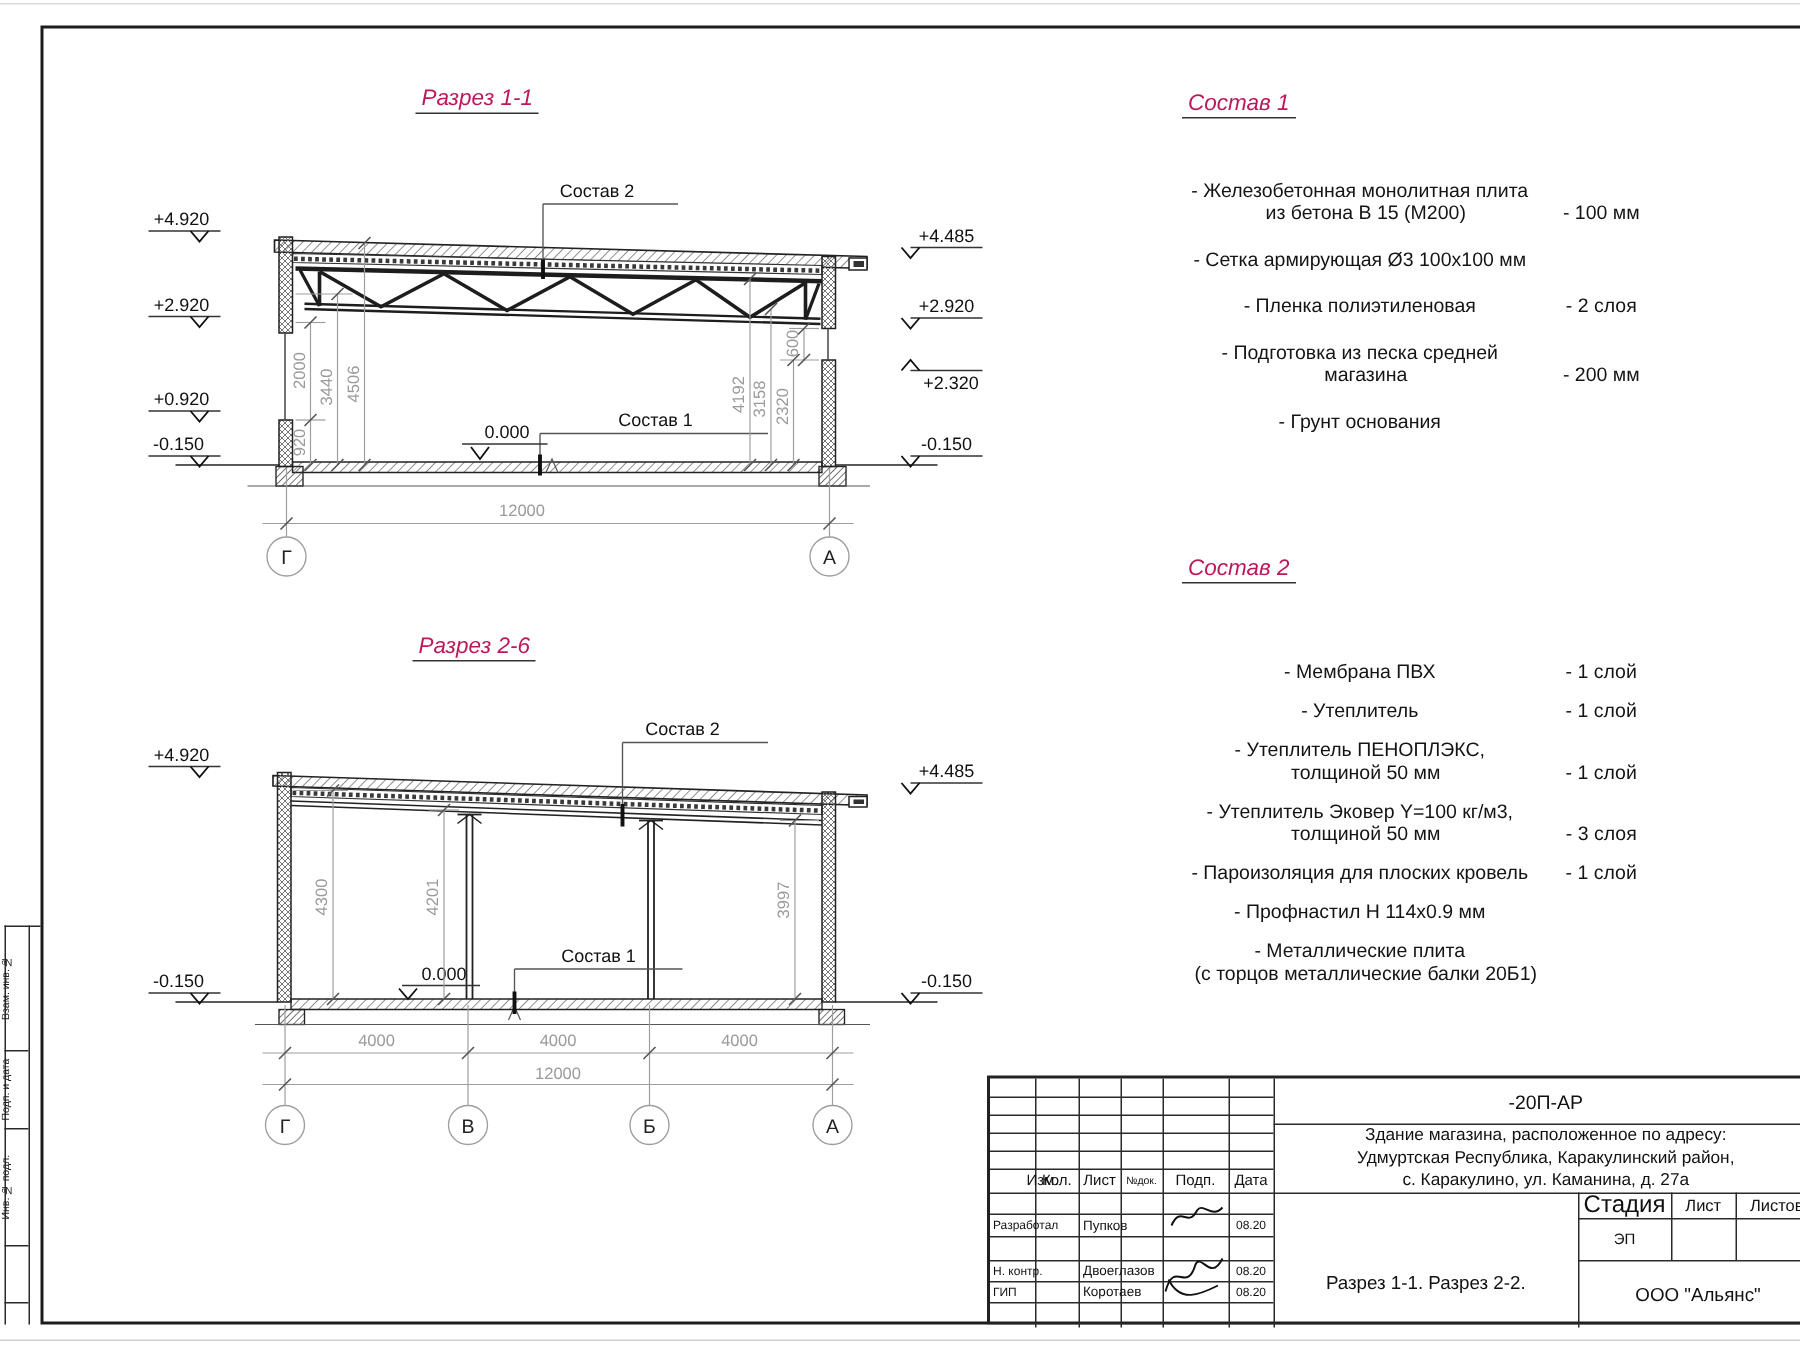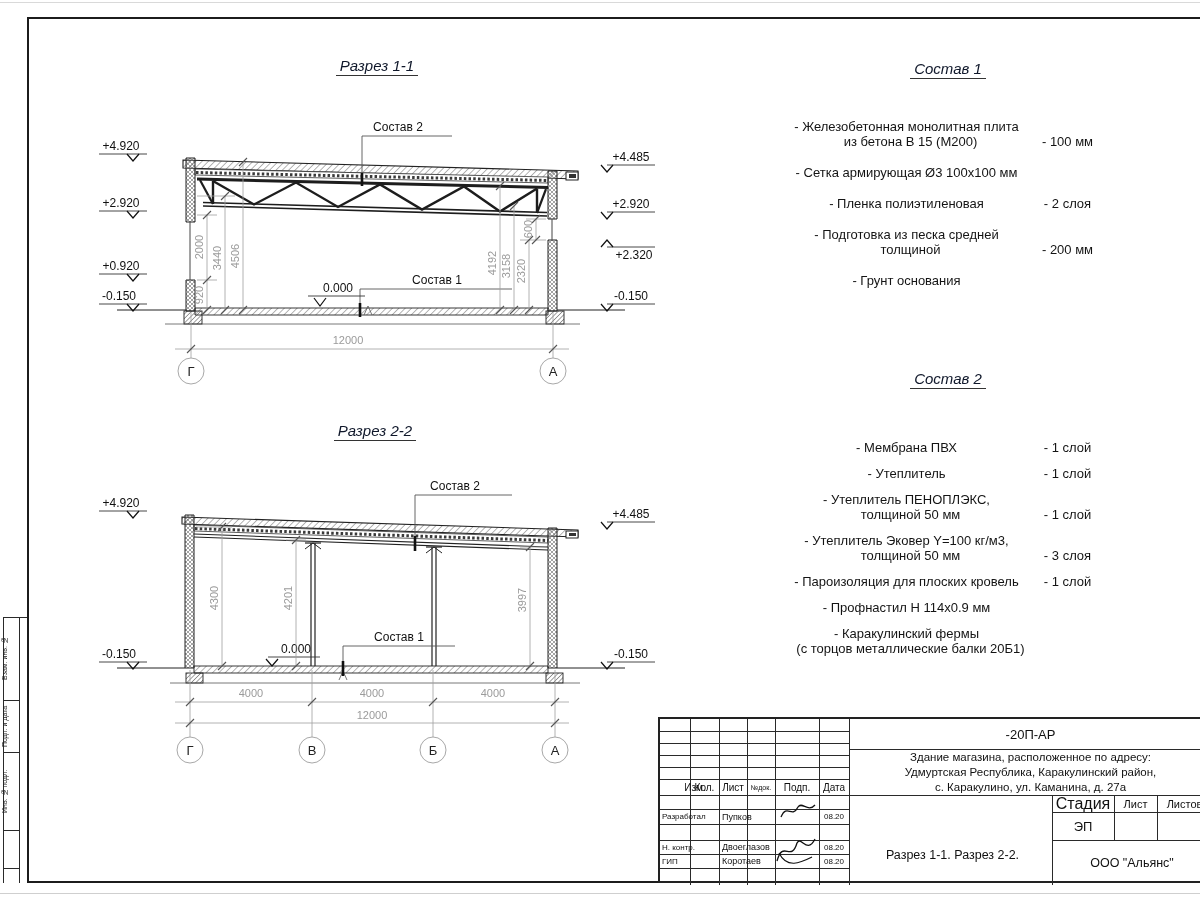--- a/index.html
+++ b/index.html
@@ -1,20 +1,20 @@
 <!DOCTYPE html>
 <html><head>
 <meta charset="utf-8">
 <style>
   html,body{margin:0;padding:0;width:1200px;height:900px;overflow:hidden;background:#fff;
     font-family:"Liberation Sans","DejaVu Sans",sans-serif;color:#111;}
   .abs{position:absolute;}
   .frame{position:absolute;left:27px;top:17px;width:1177px;height:866px;border:2px solid #1c1c1c;box-sizing:border-box;}
   .edge{position:absolute;left:0;width:1200px;height:1px;background:#d9d9d9;}
-  .sec-title{position:absolute;text-align:center;font-size:15px;font-style:italic;color:#0f172a;}
+  .sec-title{position:absolute;text-align:left;font-size:15px;font-style:italic;color:#be185d;}
   .sec-title span{display:inline-block;border-bottom:1px solid #333;padding:0 4px 1px 4px;}
   .list{position:absolute;width:322px;font-size:13px;line-height:15px;color:#141414;}
   .item{display:flex;align-items:flex-end;margin-bottom:16px;text-align:center;}
   .list2 .item{margin-bottom:11px;}
   .item .nm{width:237px;}
   .item .nm .l2{display:block;padding-left:8px;}
   .item .val{flex:1;white-space:nowrap;}
   
   .tb{position:absolute;left:658px;top:717px;width:552px;height:166px;border:2px solid #222;box-sizing:border-box;background:#fff;}
   .hl{position:absolute;background:#2a2a2a;height:1px;}
@@ -290,39 +290,39 @@
     <circle cx="433" cy="750" r="13" fill="none" stroke="#9e9e9e" stroke-width="0.9"></circle>
     <circle cx="555" cy="750" r="13" fill="none" stroke="#9e9e9e" stroke-width="0.9"></circle>
     <text x="190" y="755" text-anchor="middle" class="glet">Г</text>
     <text x="312" y="755" text-anchor="middle" class="glet">В</text>
     <text x="433" y="755" text-anchor="middle" class="glet">Б</text>
     <text x="555" y="755" text-anchor="middle" class="glet">А</text>
   </g>
 </svg>
 
 <div class="sec-title" style="left:277px;top:57px;width:200px;"><span>Разрез 1-1</span></div>
-<div class="sec-title" style="left:275px;top:422px;width:200px;"><span>Разрез 2-2</span></div>
+<div class="sec-title" style="left:275px;top:422px;width:200px;"><span>Разрез 2-6</span></div>
 <div class="sec-title" style="left:788px;top:60px;width:320px;"><span>Состав 1</span></div>
 <div class="sec-title" style="left:788px;top:370px;width:320px;"><span>Состав 2</span></div>
 
 <div class="list" style="left:788px;top:119px;">
   <div class="item">
     <div class="nm"><span>- Железобетонная  монолитная плита</span><span class="l2">из бетона В 15 (М200)</span></div>
     <div class="val">- 100 мм</div>
   </div>
   <div class="item">
     <div class="nm"><span>- Сетка армирующая Ø3 100x100 мм</span></div>
     <div class="val"></div>
   </div>
   <div class="item">
     <div class="nm"><span>- Пленка полиэтиленовая</span></div>
     <div class="val">-  2 слоя</div>
   </div>
   <div class="item">
-    <div class="nm"><span>- Подготовка из песка средней</span><span class="l2">толщиной</span></div>
+    <div class="nm"><span>- Подготовка из песка средней</span><span class="l2">магазина</span></div>
     <div class="val">- 200 мм</div>
   </div>
   <div class="item">
     <div class="nm"><span>- Грунт основания</span></div>
     <div class="val"></div>
   </div>
 </div>
 
 <div class="list list2" style="left:788px;top:440px;">
   <div class="item">
@@ -343,21 +343,21 @@
   </div>
   <div class="item">
     <div class="nm"><span>- Пароизоляция для плоских кровель</span></div>
     <div class="val">- 1 слой</div>
   </div>
   <div class="item">
     <div class="nm"><span>- Профнастил Н 114x0.9 мм</span></div>
     <div class="val"></div>
   </div>
   <div class="item">
-    <div class="nm"><span>- Каракулинский фермы</span><span class="l2">(с торцов металлические балки 20Б1)</span></div>
+    <div class="nm"><span>- Металлические плита</span><span class="l2">(с торцов металлические балки 20Б1)</span></div>
     <div class="val"></div>
   </div>
 </div>
 
 <div class="tb">
 
   <div class="vl" style="left:30px;top:0;height:166px;"></div>
   <div class="vl" style="left:59px;top:0;height:166px;"></div>
   <div class="vl" style="left:87px;top:0;height:166px;"></div>
   <div class="vl" style="left:115px;top:0;height:166px;"></div>
@@ -409,22 +409,22 @@
 
   <div class="c" style="left:189px;top:0;width:363px;height:30px;font-size:13px;">-20П-АР</div>
   <div class="abs" style="left:192px;top:31px;width:357px;text-align:center;font-size:11.5px;line-height:15px;">
     <div>Здание магазина, расположенное по адресу:</div>
     <div>Удмуртская Республика, Каракулинский район,</div>
     <div>с. Каракулино, ул. Каманина, д. 27а</div>
   </div>
   <div class="c" style="left:392px;top:76px;width:62px;height:17px;font-size:16px;">Стадия</div>
   <div class="c" style="left:454px;top:76px;width:43px;height:17px;font-size:11px;">Лист</div>
   <div class="c" style="left:497px;top:76px;width:55px;height:17px;font-size:11px;">Листов</div>
-  <div class="c" style="left:392px;top:93px;width:62px;height:28px;font-size:13px;">ЭП</div>
-  <div class="c" style="left:175px;top:126px;width:203px;height:20px;font-size:12.5px;padding-left:16px;">Разрез 1-1. Разрез 2-2.</div>
+  <div class="c" style="left:392px;top:93px;width:62px;height:28px;font-size:10px;">ЭП</div>
+  <div class="c" style="left:189px;top:126px;width:203px;height:20px;font-size:12.5px;">Разрез 1-1. Разрез 2-2.</div>
   <div class="c" style="left:392px;top:121px;width:160px;height:45px;font-size:12.5px;">ООО "Альянс"</div>
 </div>
 
 <div>
   <div class="vl" style="left:3px;top:617px;height:266px;"></div>
   <div class="vl" style="left:19px;top:617px;height:266px;"></div>
   <div class="hl" style="left:3px;top:617px;width:24px;"></div>
   <div class="hl" style="left:3px;top:700px;width:16px;"></div>
   <div class="hl" style="left:3px;top:752px;width:16px;"></div>
   <div class="hl" style="left:3px;top:830px;width:16px;"></div>

